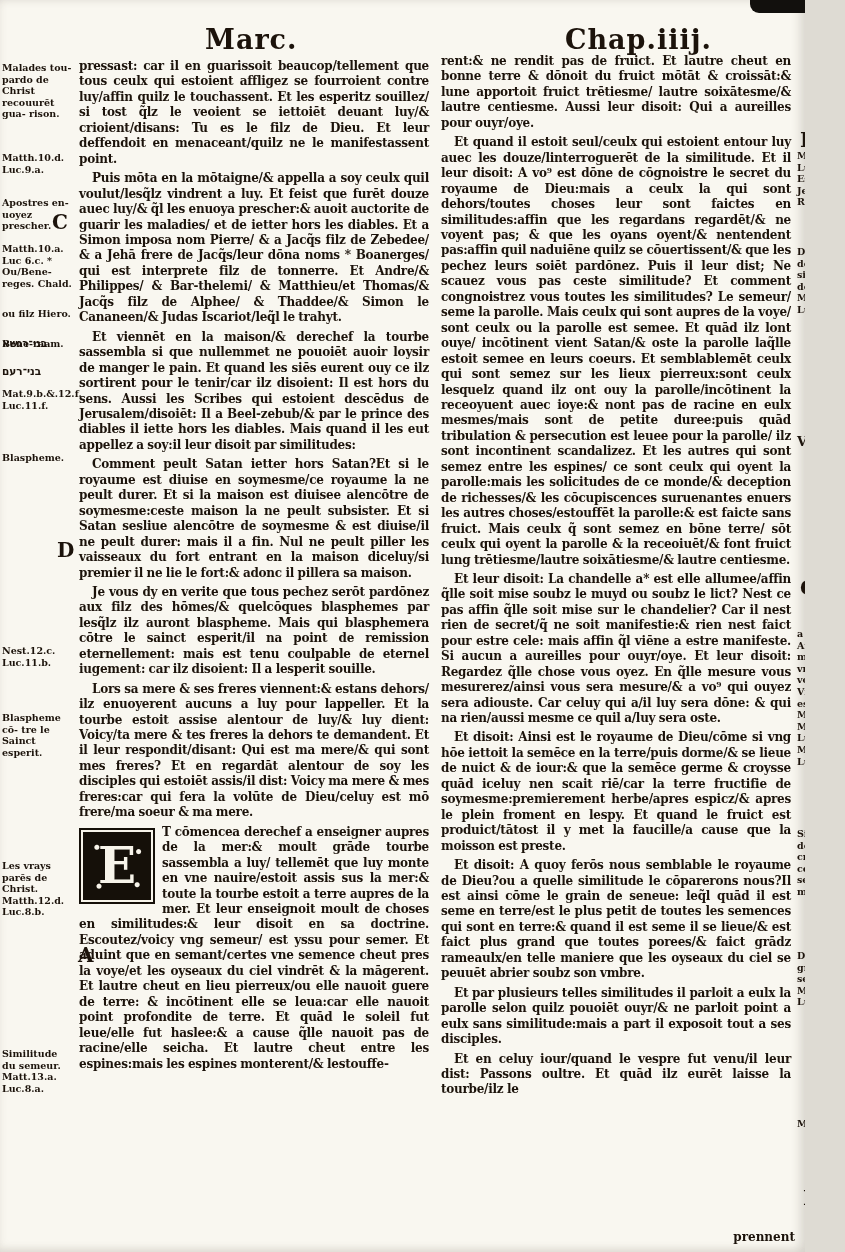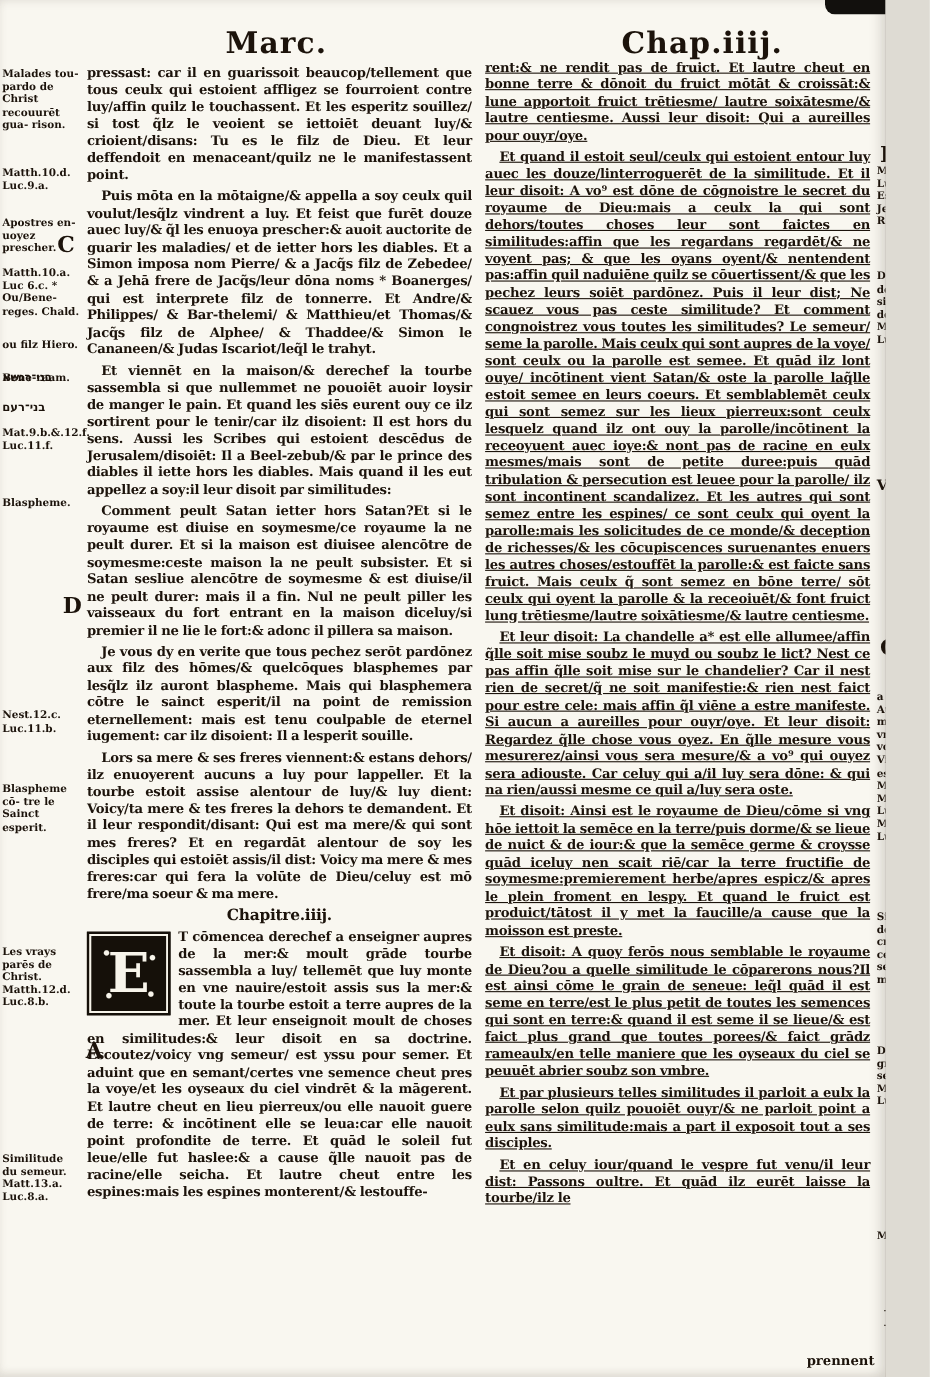--- a/index.html
+++ b/index.html
@@ -6,21 +6,21 @@
   .page{position:relative;width:805px;height:1252px;background:#f9f7f0;overflow:hidden;
         font-family:"DejaVu Serif",serif;color:#1c130b;
         box-shadow:inset -6px 0 10px rgba(60,50,40,.12), inset 0 -4px 8px rgba(60,50,40,.08);}
   .running-head{position:absolute;top:24px;font-weight:bold;font-size:27px;letter-spacing:1px;}
   .head-left{left:205px;}
   .head-right{left:565px;}
   .corner-mark{position:absolute;top:0;right:0;width:55px;height:13px;background:#12100d;border-radius:0 0 0 9px;}
   .col{position:absolute;text-align:justify;font-weight:bold;font-size:12px;line-height:15.45px;
        letter-spacing:-0.25px;word-spacing:-0.4px;overflow:hidden;}
   .col-left{left:75px;top:55px;width:358px;height:1100px;}
-  .col-right{left:437px;top:50px;width:358px;height:1185px;text-decoration:underline;}
+  .col-right{left:437px;top:50px;width:358px;height:1185px;}
   .para{margin:4px;text-indent:13px;}
   .para.cont{text-indent:0;}
   .chap-head{margin:1px 0;text-align:center;text-indent:0;font-size:14px;}
   .dropcap-box{float:left;width:72px;height:72px;margin:3px 7px 2px 0;background:#151009;
        color:#f7f4ea;display:flex;align-items:center;justify-content:center;
        font-size:50px;font-weight:bold;border:2px solid #151009;box-shadow:inset 0 0 0 2px #f7f4ea;
        background-image:
          radial-gradient(circle at 22% 24%, #f7f4ea 2px, transparent 3px),
          radial-gradient(circle at 80% 30%, #f7f4ea 2px, transparent 3px),
          radial-gradient(circle at 25% 78%, #f7f4ea 2px, transparent 3px),
@@ -42,21 +42,20 @@
   <div class="running-head head-right">Chap.iiij.</div>
   <div class="corner-mark"></div>
 
   <div class="col col-left">
     <p class="para cont">pressast: car il en guarissoit beaucop/tellement que tous ceulx qui estoient affligez se fourroient contre luy/affin quilz le touchassent.  Et les esperitz souillez/ si tost q̃lz le veoient se iettoiēt deuant luy/&amp; crioient/disans: Tu es le filz de Dieu.  Et leur deffendoit en menaceant/quilz ne le manifestassent point.</p>
     <p class="para">Puis mōta en la mōtaigne/&amp; appella a soy ceulx quil voulut/lesq̃lz vindrent a luy.  Et feist que furēt douze auec luy/&amp; q̃l les enuoya prescher:&amp; auoit auctorite de guarir les maladies/ et de ietter hors les diables. Et a Simon imposa nom Pierre/ &amp; a Jacq̃s filz de Zebedee/ &amp; a Jehā frere de Jacq̃s/leur dōna noms * Boanerges/ qui est interprete filz de tonnerre. Et Andre/&amp; Philippes/ &amp; Bar-thelemi/ &amp; Matthieu/et Thomas/&amp; Jacq̃s filz de Alphee/ &amp; Thaddee/&amp; Simon le Cananeen/&amp; Judas Iscariot/leq̃l le trahyt.</p>
     <p class="para">Et viennēt en la maison/&amp; derechef la tourbe sassembla si que nullemmet ne pouoiēt auoir loysir de manger le pain. Et quand les siēs eurent ouy ce ilz sortirent pour le tenir/car ilz disoient: Il est hors du sens.  Aussi les Scribes qui estoient descēdus de Jerusalem/disoiēt: Il a Beel-zebub/&amp; par le prince des diables il iette hors les diables.  Mais quand il les eut appellez a soy:il leur disoit par similitudes:</p>
     <p class="para">Comment peult Satan ietter hors Satan?Et si le royaume est diuise en soymesme/ce royaume la ne peult durer.  Et si la maison est diuisee alencōtre de soymesme:ceste maison la ne peult subsister. Et si Satan sesliue alencōtre de soymesme &amp; est diuise/il ne peult durer: mais il a fin.  Nul ne peult piller les vaisseaux du fort entrant en la maison diceluy/si premier il ne lie le fort:&amp; adonc il pillera sa maison.</p>
     <p class="para">Je vous dy en verite que tous pechez serōt pardōnez aux filz des hōmes/&amp; quelcōques blasphemes par lesq̃lz ilz auront blaspheme. Mais qui blasphemera cōtre le sainct esperit/il na point de remission eternellement: mais est tenu coulpable de eternel iugement: car ilz disoient: Il a lesperit souille.</p>
     <p class="para">Lors sa mere &amp; ses freres viennent:&amp; estans dehors/ ilz enuoyerent aucuns a luy pour lappeller. Et la tourbe estoit assise alentour de luy/&amp; luy dient: Voicy/ta mere &amp; tes freres la dehors te demandent.  Et il leur respondit/disant: Qui est ma mere/&amp; qui sont mes freres? Et en regardāt alentour de soy les disciples qui estoiēt assis/il dist: Voicy ma mere &amp; mes freres:car qui fera la volūte de Dieu/celuy est mō frere/ma soeur &amp; ma mere.</p>
-    <p class="chap-head">Chapitre.iiij.</p>
     <p class="para cont">
       <span class="dropcap-box">E</span><span>T cōmencea derechef a enseigner aupres de la mer:&amp; moult grāde tourbe sassembla a luy/ tellemēt que luy monte en vne nauire/estoit assis sus la mer:&amp; toute la tourbe estoit a terre aupres de la mer. Et leur enseignoit moult de choses en similitudes:&amp; leur disoit en sa doctrine.  Escoutez/voicy vng semeur/ est yssu pour semer. Et aduint que en semant/certes vne semence cheut pres la voye/et les oyseaux du ciel vindrēt &amp; la māgerent.  Et lautre cheut en lieu pierreux/ou elle nauoit guere de terre: &amp; incōtinent elle se leua:car elle nauoit point profondite de terre. Et quād le soleil fut leue/elle fut haslee:&amp; a cause q̃lle nauoit pas de racine/elle seicha.  Et lautre cheut entre les espines:mais les espines monterent/&amp; lestouffe-</span>
     </p>
   </div>
 
   <div class="col col-right">
     <p class="para cont">rent:&amp; ne rendit pas de fruict.  Et lautre cheut en bonne terre &amp; dōnoit du fruict mōtāt &amp; croissāt:&amp; lune apportoit fruict trētiesme/ lautre soixātesme/&amp; lautre centiesme. Aussi leur disoit: Qui a aureilles pour ouyr/oye.</p>
     <p class="para">Et quand il estoit seul/ceulx qui estoient entour luy auec les douze/linterroguerēt de la similitude. Et il leur disoit: A vo⁹ est dōne de cōgnoistre le secret du royaume de Dieu:mais a ceulx la qui sont dehors/toutes choses leur sont faictes en similitudes:affin que les regardans regardēt/&amp; ne voyent pas; &amp; que les oyans oyent/&amp; nentendent pas:affin quil naduiēne quilz se cōuertissent/&amp; que les pechez leurs soiēt pardōnez.  Puis il leur dist; Ne scauez vous pas ceste similitude? Et comment congnoistrez vous toutes les similitudes?  Le semeur/ seme la parolle. Mais ceulx qui sont aupres de la voye/ sont ceulx ou la parolle est semee. Et quād ilz lont ouye/ incōtinent vient Satan/&amp; oste la parolle laq̃lle estoit semee en leurs coeurs. Et semblablemēt ceulx qui sont semez sur les lieux pierreux:sont ceulx lesquelz quand ilz ont ouy la parolle/incōtinent la receoyuent auec ioye:&amp; nont pas de racine en eulx mesmes/mais sont de petite duree:puis quād tribulation &amp; persecution est leuee pour la parolle/ ilz sont incontinent scandalizez.  Et les autres qui sont semez entre les espines/ ce sont ceulx qui oyent la parolle:mais les solicitudes de ce monde/&amp; deception de richesses/&amp; les cōcupiscences suruenantes enuers les autres choses/estouffēt la parolle:&amp; est faicte sans fruict.  Mais ceulx q̃ sont semez en bōne terre/ sōt ceulx qui oyent la parolle &amp; la receoiuēt/&amp; font fruict lung trētiesme/lautre soixātiesme/&amp; lautre centiesme.</p>
     <p class="para">Et leur disoit: La chandelle a* est elle allumee/affin q̃lle soit mise soubz le muyd ou soubz le lict? Nest ce pas affin q̃lle soit mise sur le chandelier? Car il nest rien de secret/q̃ ne soit manifestie:&amp; rien nest faict pour estre cele: mais affin q̃l viēne a estre manifeste.  Si aucun a aureilles pour ouyr/oye.  Et leur disoit: Regardez q̃lle chose vous oyez. En q̃lle mesure vous mesurerez/ainsi vous sera mesure/&amp; a vo⁹ qui ouyez sera adiouste. Car celuy qui a/il luy sera dōne: &amp; qui na rien/aussi mesme ce quil a/luy sera oste.</p>
     <p class="para">Et disoit: Ainsi est le royaume de Dieu/cōme si vng hōe iettoit la semēce en la terre/puis dorme/&amp; se lieue de nuict &amp; de iour:&amp; que la semēce germe &amp; croysse quād iceluy nen scait riē/car la terre fructifie de soymesme:premierement herbe/apres espicz/&amp; apres le plein froment en lespy. Et quand le fruict est produict/tātost il y met la faucille/a cause que la moisson est preste.</p>

